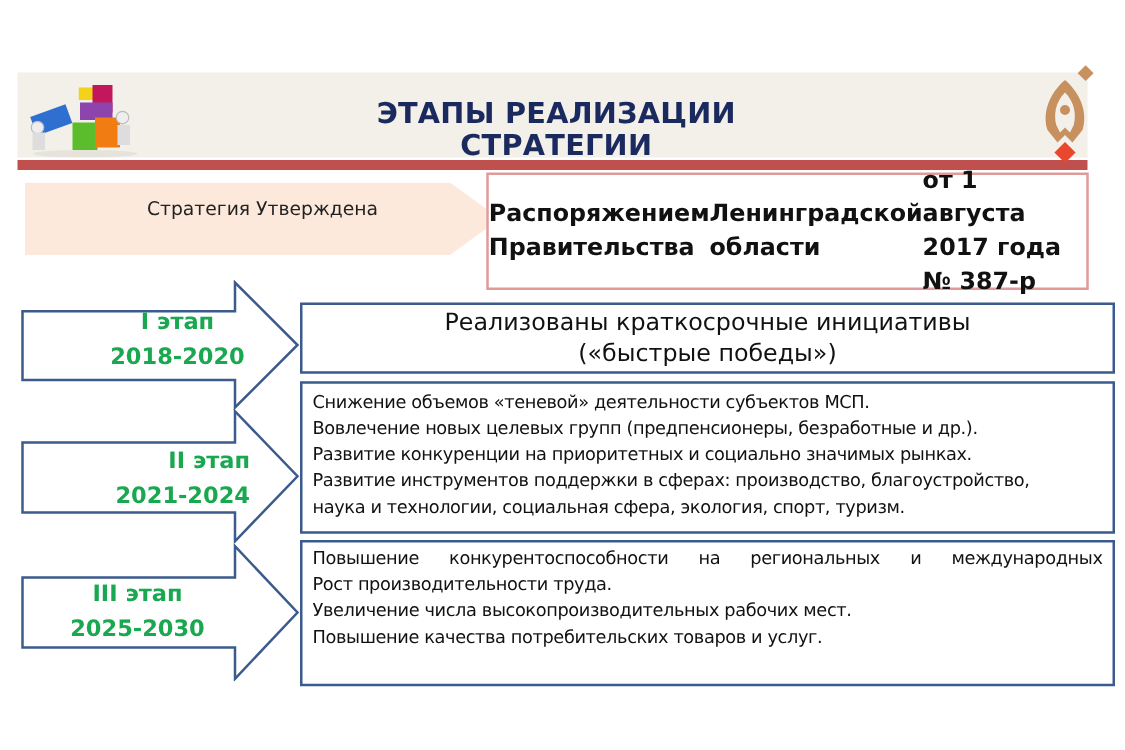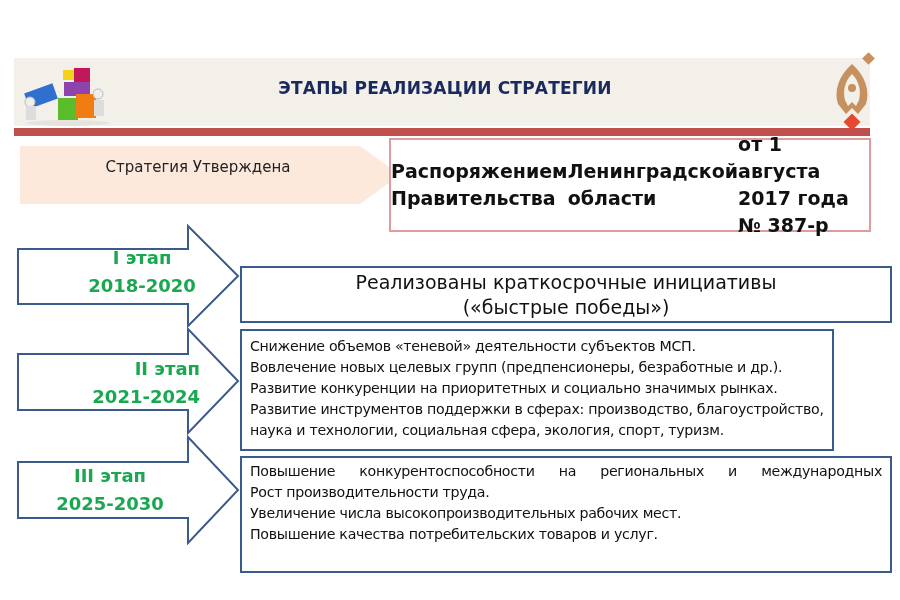--- a/index.html
+++ b/index.html
@@ -9,55 +9,56 @@
     }
     .header {
       position: absolute; left: 14px; top: 58px; width: 856px; height: 68px;
       background: #f3f0ea;
     }
     .header-redline {
       position: absolute; left: 14px; top: 128px; width: 856px; height: 8px; background: #c0504d;
     }
     .title {
       position: absolute; left: 230px; top: 78px; width: 430px; text-align: center;
-      font-weight: bold; font-size: 17px; color: #1b2a5e; letter-spacing: 0.2px;
+      font-weight: bold; font-size: 23px; color: #1b2a5e; letter-spacing: 0.2px;
       font-family: "DejaVu Sans", sans-serif;
     }
     .puzzle { position: absolute; left: 18px; top: 60px; width: 102px; height: 66px; }
     .logo { position: absolute; left: 828px; top: 52px; width: 52px; height: 80px; }
 
     .approved-arrow { position: absolute; left: 20px; top: 146px; width: 380px; height: 58px; }
     .approved-text {
       position: absolute; left: 20px; top: 146px; width: 356px; height: 42px;
       display: flex; align-items: center; justify-content: center; font-size: 15px; color: #222;
       font-family: "DejaVu Sans", sans-serif;
+      padding-left: 12px;
     }
     .decree-box {
       position: absolute; left: 389px; top: 138px; width: 482px; height: 94px;
       border: 2px solid #e09a9a; box-sizing: border-box; background: #fff;
       display: flex; flex-direction: row; align-items: center; justify-content: center;
       font-weight: bold; font-size: 19px; line-height: 27px; color: #111;
       font-family: "DejaVu Sans", sans-serif;
     }
 
     .stage-arrow { position: absolute; }
     .stage-label {
       position: absolute; text-align: center; color: #19a84f; font-weight: bold;
       font-size: 18px; line-height: 28px; font-family: "DejaVu Sans", sans-serif;
     }
 
     .box {
-      position: absolute; border: 2px solid #3b5b8c; box-sizing: border-box; background: #fff; margin-top: 24px;
+      position: absolute; border: 2px solid #3b5b8c; box-sizing: border-box; background: #fff;
     }
     .box1 {
       left: 240px; top: 242px; width: 652px; height: 57px;
       display: flex; flex-direction: column; align-items: center; justify-content: center;
       font-size: 19px; line-height: 25px; color: #111; font-family: "DejaVu Sans", sans-serif;
     }
-    .box2 { left: 240px; top: 305px; width: 594px; height: 122px; padding: 5px 8px; }
+    .box2 { left: 240px; top: 305px; width: 652px; height: 122px; padding: 5px 8px; }
     .box3 { left: 240px; top: 432px; width: 652px; height: 117px; padding: 3px 8px; }
     .box p {
       margin: 0; font-size: 14.2px; line-height: 21px; color: #111;
       font-family: "DejaVu Sans", sans-serif; letter-spacing: -0.3px;
     }
     .box3 p.justify { text-align: justify; text-align-last: justify; }
   </style>
 </head>
 <body>
 

